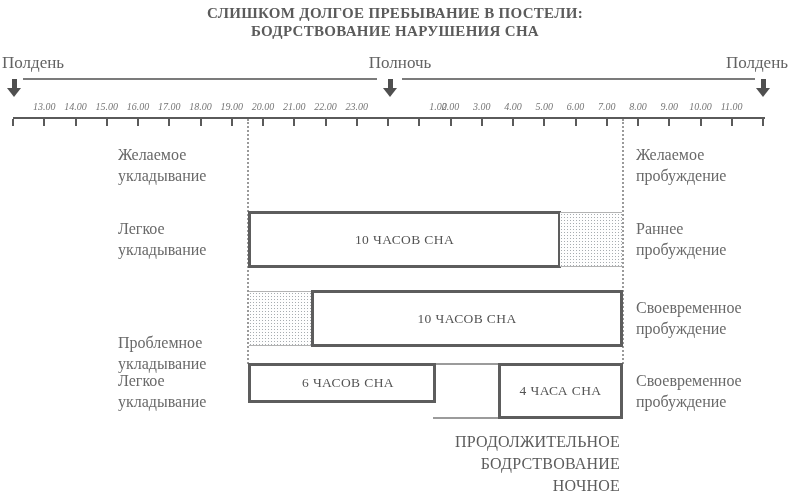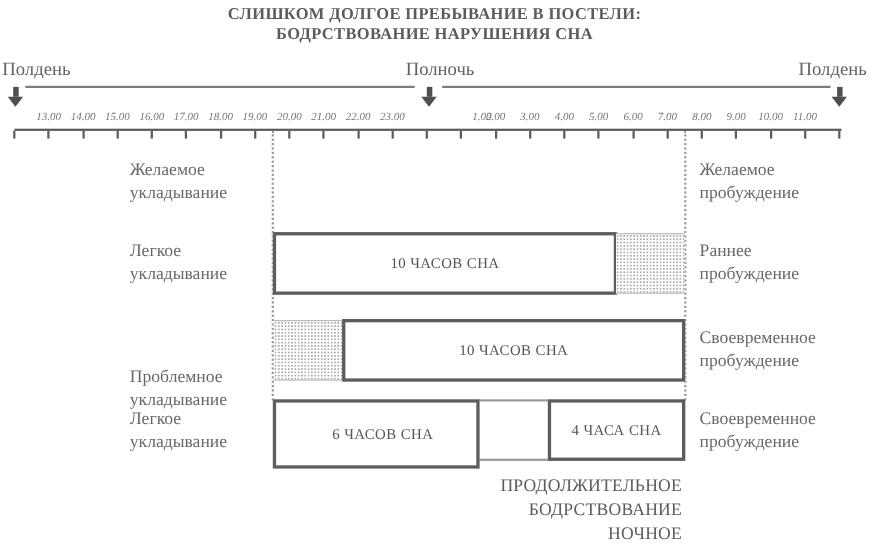--- a/index.html
+++ b/index.html
@@ -111,21 +111,21 @@
   <div class="side-label right-label" style="top:297px;">
     <div>Своевременное</div>
     <div>пробуждение</div>
   </div>
 
   <div class="side-label left-label" style="top:370px;">
     <div>Легкое</div>
     <div>укладывание</div>
   </div>
   <div class="gap-connector" style="top:363px;left:433px;width:68px;height:56px;"></div>
-  <div class="bar" style="top:363px;left:248px;width:188px;height:63px;padding-left:12px;">6 ЧАСОВ СНА</div>
+  <div class="bar" style="top:363px;left:248px;width:188px;height:40px;padding-left:12px;">6 ЧАСОВ СНА</div>
   <div class="bar" style="top:363px;left:498px;width:125px;height:56px;">4 ЧАСА СНА</div>
   <div class="side-label right-label" style="top:370px;">
     <div>Своевременное</div>
     <div>пробуждение</div>
   </div>
 
   <div class="footer-note">
     <div>ПРОДОЛЖИТЕЛЬНОЕ</div>
     <div>БОДРСТВОВАНИЕ</div>
     <div>НОЧНОЕ</div>

